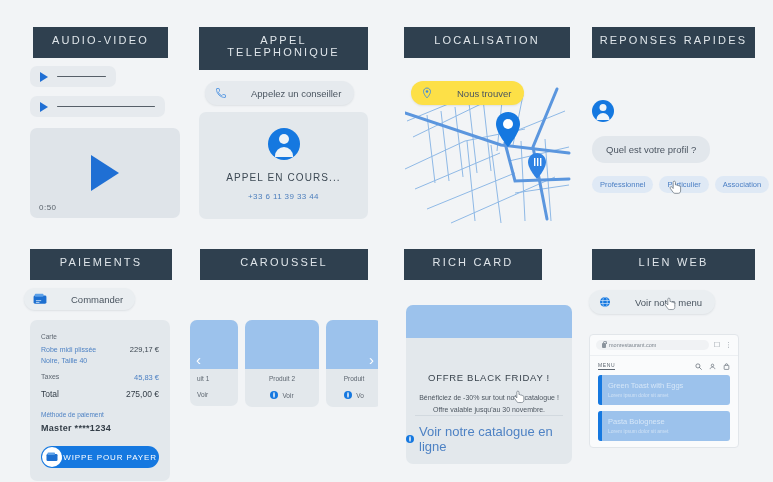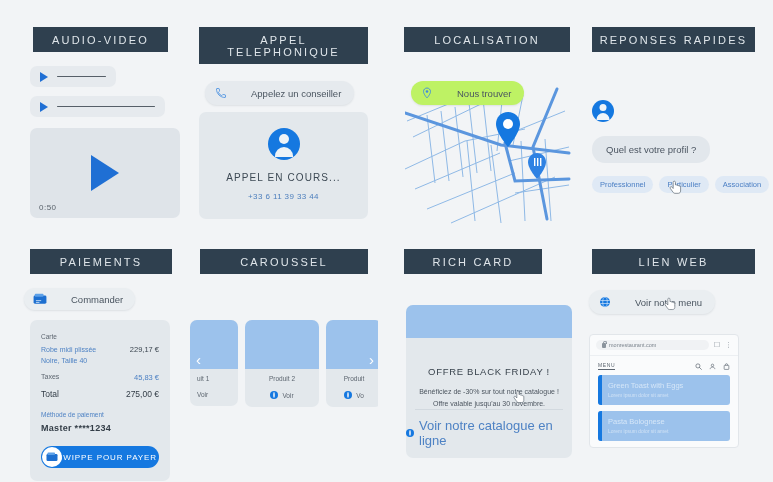--- a/index.html
+++ b/index.html
@@ -12,21 +12,21 @@
   }
   .grid { position: absolute; inset: 0; }
   .panel { position: absolute; }
 
   .panel-header {
     background: #2f404f;
     color: #dfe5ea;
     text-align: center;
     font-size: 11px;
     letter-spacing: 2.2px;
-    padding: 7px 4px 6px;
+    padding: 7px 4px 12px;
     font-weight: 400;
   }
 
   
   .pill {
     display: inline-flex; align-items: center; gap: 24px;
     background: #e6eaee; border-radius: 14px;
     padding: 6px 13px 6px 10px;
     font-size: 9.5px; color: #4a5560;
     box-shadow: 0 1px 2px rgba(40,60,80,.10);
@@ -165,21 +165,21 @@
   .c-arrow {
     position: absolute; top: 32px; color: #fff;
     font-size: 15px; font-weight: 300; line-height: 1;
   }
 
   
   .rich {
     background: #e3e8ec; border-radius: 7px; overflow: hidden;
   }
   .rich-img { background: #9cc2ec; height: 33px; }
-  .rich-body { padding: 28px 10px 0; text-align: center; }
+  .rich-body { padding: 28px 10px 0; text-align: center; margin-top: 6px; }
   .rich-title { font-size: 9.5px; color: #39434d; letter-spacing: .7px; margin-bottom: 9px; }
   .rich-desc { font-size: 7px; color: #4d5660; line-height: 1.65; }
   .rich-cta {
     font-size: 7.5px; color: #4e82c4; text-align: center;
     padding: 10px 0 9px; position: relative;
   }
   .rich-sep { height: 1px; background: #d2d9df; margin: 0 9px; }
   .rich-link {
     display: flex; align-items: center; justify-content: center; gap: 5px;
     padding: 8px 0 10px; font-size: 13px; color: #4e82c4;
@@ -273,21 +273,21 @@
       <div class="call-status">APPEL EN COURS...</div>
       <div class="call-number">+33 6 11 39 33 44</div>
     </div>
   </div>
 
   <div class="panel" style="left:404px; top:27px; width:166px;">
     <div class="panel-header">LOCALISATION</div>
   </div>
   <div class="panel map-wrap" style="left:405px; top:81px; width:166px; height:145px;">
     <div class="map-pill">
-      <div class="pill" style="background:#bef264;">
+      <div class="pill" style="background:#fde047;">
         <svg width="12" height="12" viewBox="0 0 24 24">
           <path d="M12 2C8.1 2 5 5.1 5 9c0 5.2 7 13 7 13s7-7.8 7-13c0-3.9-3.1-7-7-7z" fill="none" stroke="#3f8ae0" stroke-width="1.8"></path>
           <circle cx="12" cy="9" r="2.6" fill="#3f8ae0"></circle>
         </svg>
         <span>Nous trouver</span>
       </div>
     </div>
     <svg class="map-svg" width="166" height="145" viewBox="0 0 166 145">
       <g stroke="#8fb9e6" stroke-width="1" fill="none">
         <path d="M2 40 L70 12"></path>

